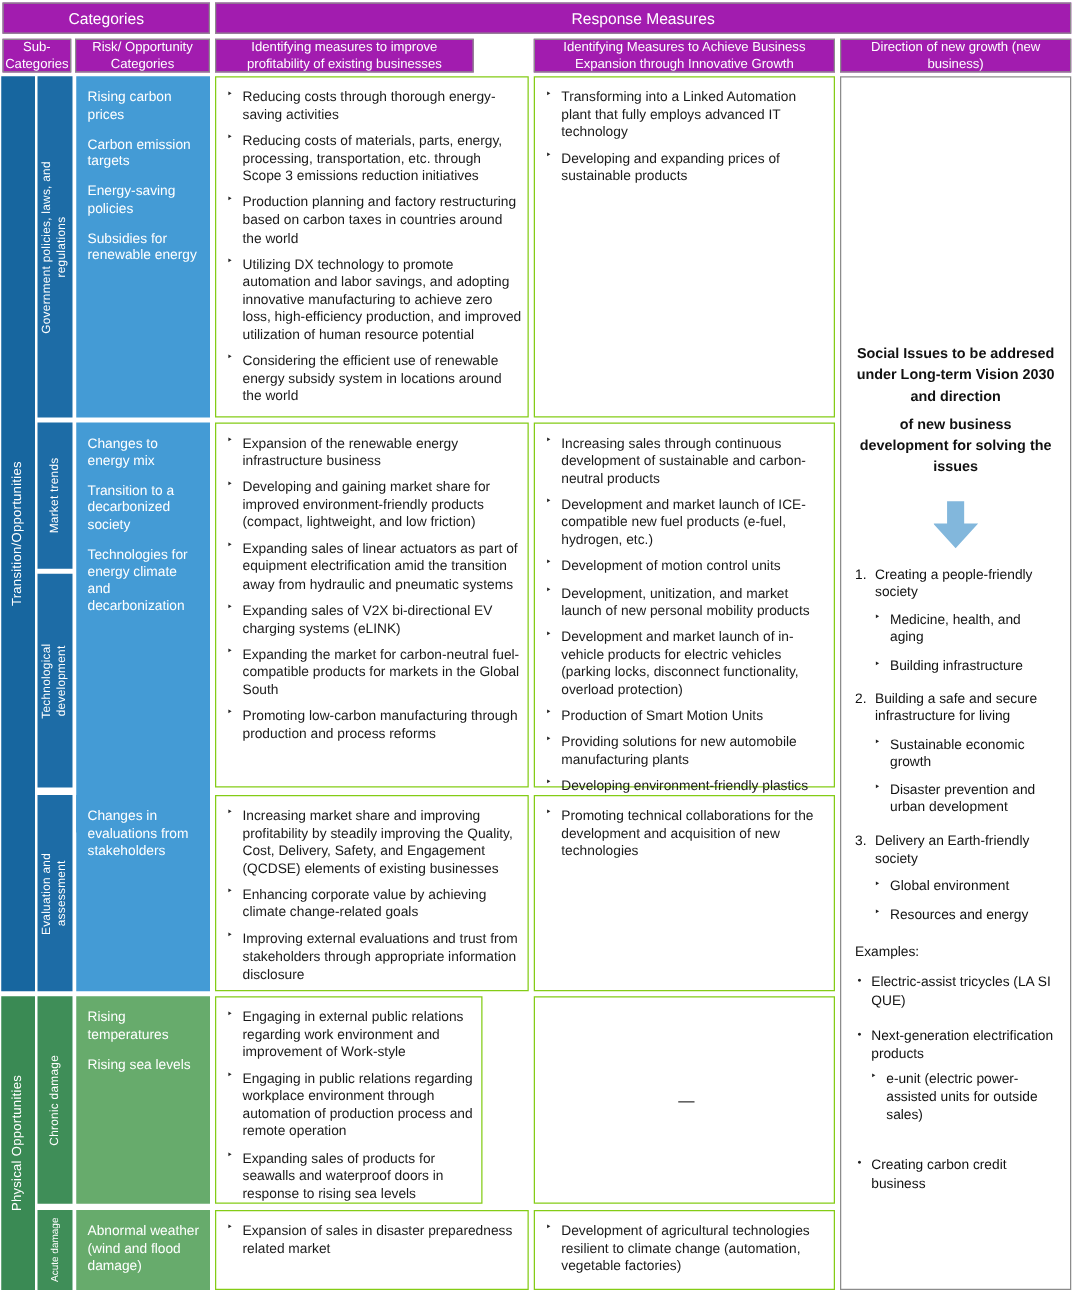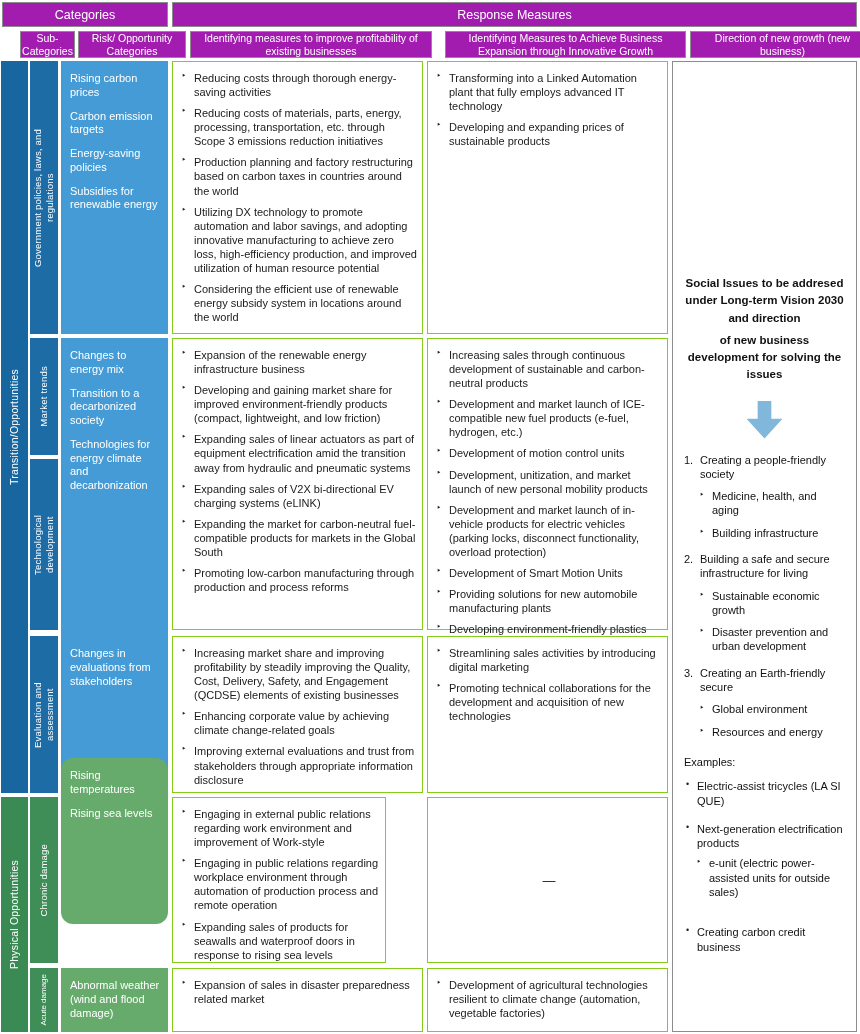--- a/index.html
+++ b/index.html
@@ -2,21 +2,21 @@
 <html><head>
 <meta charset="utf-8">
 <style>
   html,body{margin:0;padding:0;background:#fff;font-family:"Liberation Sans",sans-serif;}
   .stage{position:relative;width:860px;height:1034px;background:#fff;overflow:hidden;}
   .cell{position:absolute;box-sizing:border-box;}
 
   
   .hdr{background:#a21caf;border:1px solid #8c8c8c;color:#fff;display:flex;align-items:center;justify-content:center;text-align:center;}
   .hdr-top{font-size:12.5px;}
-  .hdr-sub{font-size:10.5px;line-height:1.18;padding:1px 4px;margin-left:18px;}
+  .hdr-sub{font-size:10.5px;line-height:1.18;padding:1px 4px;}
 
   
   .band-blue{background:#17669F;}
   .subcat-blue{background:#1D6CA6;}
   .risk-blue{background:#449BD5;}
   .band-green{background:#3A8A54;}
   .subcat-green{background:#3F8E58;}
   .risk-green{background:#67AB6C;}
 
   
@@ -65,21 +65,21 @@
 </head>
 <body>
 
 <div class="stage">
 
   <div class="cell hdr hdr-top" style="left:2px;top:2px;width:166px;height:25px;">Categories</div>
   <div class="cell hdr hdr-top" style="left:172px;top:2px;width:685px;height:25px;">Response Measures</div>
 
   <div class="cell hdr hdr-sub" style="left:2px;top:31px;width:55px;height:27px;">Sub-Categories</div>
   <div class="cell hdr hdr-sub" style="left:60px;top:31px;width:108px;height:27px;">Risk/ Opportunity Categories</div>
-  <div class="cell hdr hdr-sub" style="left:172px;top:31px;width:242px;height:27px;">Identifying measures to improve profitability of existing businesses</div>
+  <div class="cell hdr hdr-sub" style="left:172px;top:31px;width:207px;height:27px;">Identifying measures to improve profitability of existing businesses</div>
   <div class="cell hdr hdr-sub" style="left:427px;top:31px;width:241px;height:27px;">Identifying Measures to Achieve Business Expansion through Innovative Growth</div>
   <div class="cell hdr hdr-sub" style="left:672px;top:31px;width:185px;height:27px;">Direction of new growth (new business)</div>
 
   <div class="cell band-blue vwrap" style="left:1px;top:61px;width:27px;height:732px;">
     <span class="vtext">Transition/Opportunities</span>
   </div>
   <div class="cell band-green vwrap" style="left:1px;top:797px;width:27px;height:235px;">
     <span class="vtext">Physical Opportunities</span>
   </div>
 
@@ -115,21 +115,21 @@
       <li>Changes to energy mix</li>
       <li>Transition to a decarbonized society</li>
       <li>Technologies for energy climate and decarbonization</li>
     </ul>
   </div>
   <div class="cell risk-blue riskcell" style="left:61px;top:636px;width:107px;height:157px;">
     <ul>
       <li>Changes in evaluations from stakeholders</li>
     </ul>
   </div>
-  <div class="cell risk-green riskcell" style="left:61px;top:758px;width:107px;height:166px;border-radius:12px;">
+  <div class="cell risk-green riskcell" style="left:61px;top:797px;width:107px;height:166px;">
     <ul>
       <li>Rising temperatures</li>
       <li>Rising sea levels</li>
     </ul>
   </div>
   <div class="cell risk-green riskcell" style="left:61px;top:968px;width:107px;height:64px;">
     <ul>
       <li>Abnormal weather (wind and flood damage)</li>
     </ul>
   </div>
@@ -179,28 +179,27 @@
       <li>Developing and expanding prices of sustainable products</li>
     </ul>
   </div>
   <div class="cell content" style="left:427px;top:338px;width:241px;height:292px;">
     <ul>
       <li>Increasing sales through continuous development of sustainable and carbon-neutral products</li>
       <li>Development and market launch of ICE-compatible new fuel products (e-fuel, hydrogen, etc.)</li>
       <li>Development of motion control units</li>
       <li>Development, unitization, and market launch of new personal mobility products</li>
       <li>Development and market launch of in-vehicle products for electric vehicles (parking locks, disconnect functionality, overload protection)</li>
-      <li>Development of Smart Motion Units</li>
+      <li>Production of Smart Motion Units</li>
       <li>Providing solutions for new automobile manufacturing plants</li>
       <li>Developing environment-friendly plastics and incorporating them in products</li>
     </ul>
   </div>
   <div class="cell content" style="left:427px;top:636px;width:241px;height:157px;">
     <ul>
-      <li>Streamlining sales activities by introducing digital marketing</li>
       <li>Promoting technical collaborations for the development and acquisition of new technologies</li>
     </ul>
   </div>
   <div class="cell content dashcell" style="left:427px;top:797px;width:241px;height:166px;">—</div>
   <div class="cell content" style="left:427px;top:968px;width:241px;height:64px;">
     <ul>
       <li>Development of agricultural technologies resilient to climate change (automation, vegetable factories)</li>
     </ul>
   </div>
 
@@ -226,21 +225,21 @@
           <span class="goal-label">Building a safe and secure infrastructure for living</span>
         </div>
         <ul>
           <li>Sustainable economic growth</li>
           <li>Disaster prevention and urban development</li>
         </ul>
       </div>
       <div class="goal">
         <div class="goal-head">
           <span class="goal-num">3.</span>
-          <span class="goal-label">Creating an Earth-friendly secure</span>
+          <span class="goal-label">Delivery an Earth-friendly society</span>
         </div>
         <ul>
           <li>Global environment</li>
           <li>Resources and energy</li>
         </ul>
       </div>
     </div>
 
     <div class="examples-label">Examples:</div>
     <ul class="examples">

